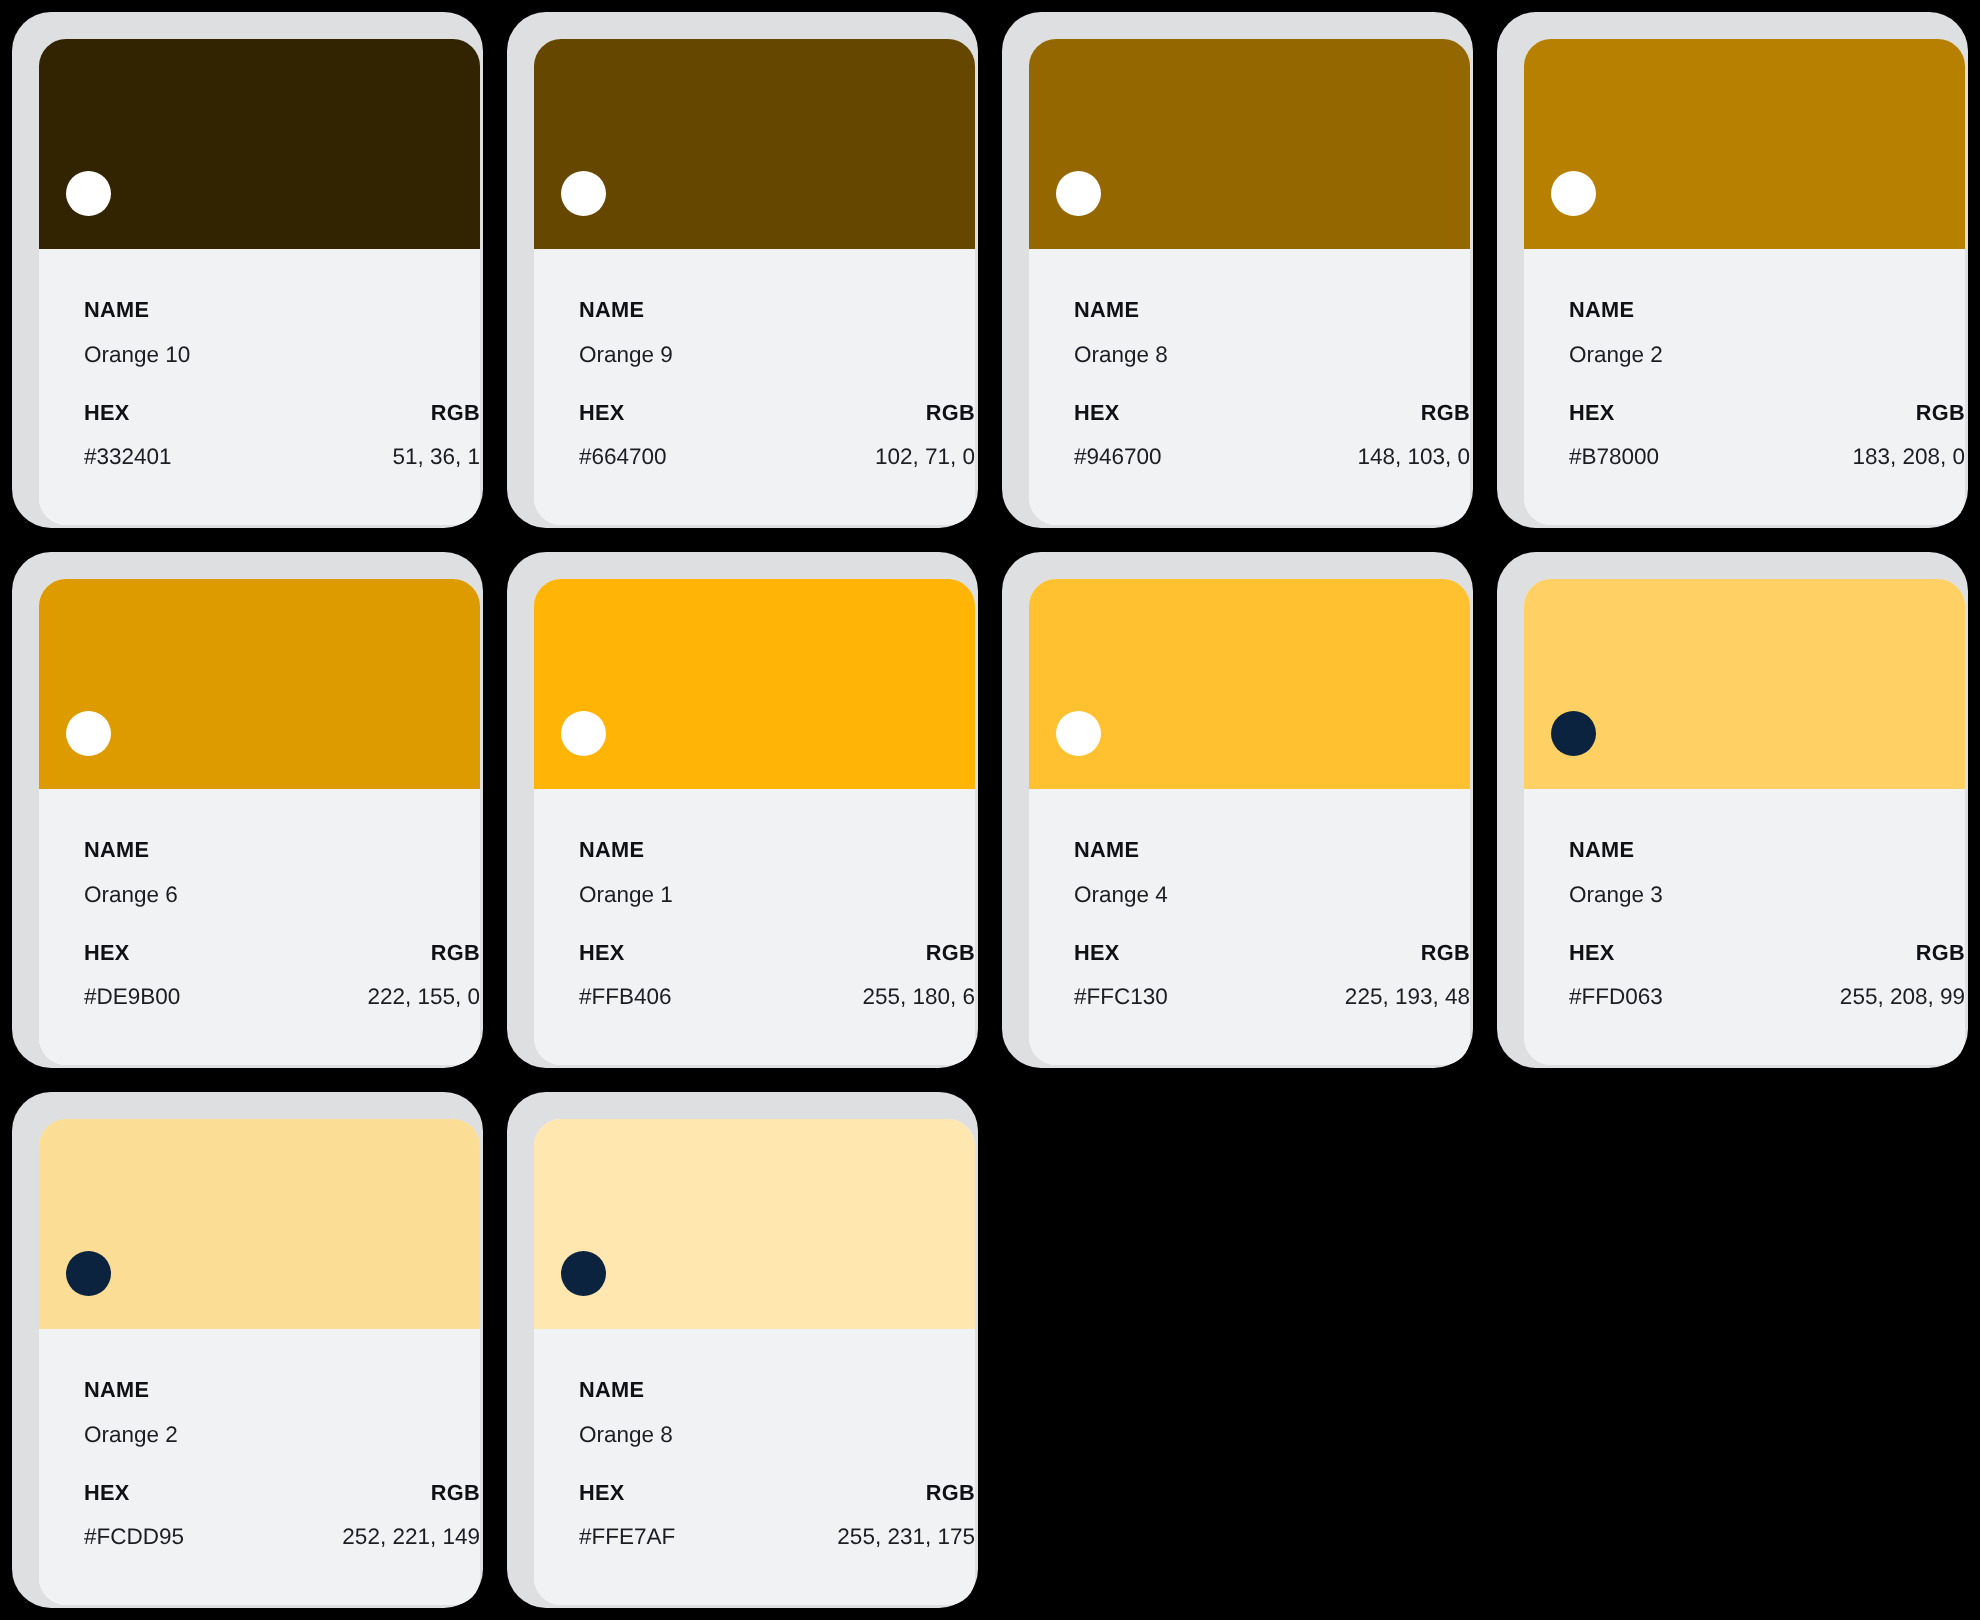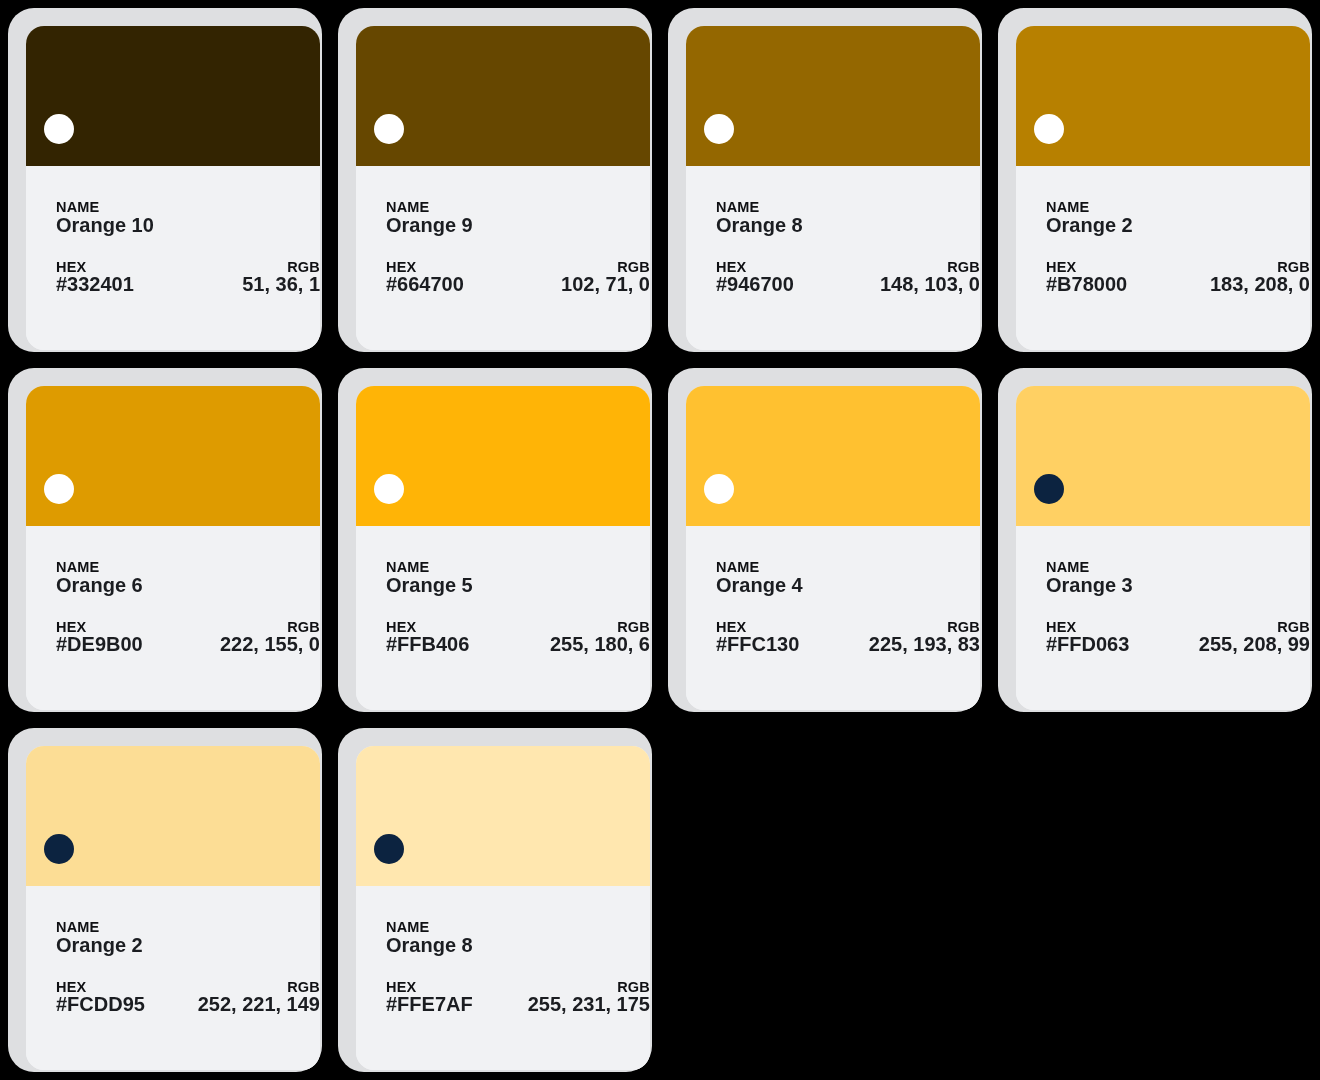--- a/index.html
+++ b/index.html
@@ -79,24 +79,25 @@
 
   .field-label {
     font-size: 14.5px;
     font-weight: bold;
     color: #101114;
     letter-spacing: 0.2px;
     line-height: 1;
   }
 
   .field-value {
-    font-size: 20px;
-    font-weight: bold;
+    font-size: 15px;
+    font-weight: normal;
     color: #1b1d21;
     line-height: 1;
+    margin-top: 14px;
   }
 
   .name-group { margin-bottom: 25px; }
 
   .code-row {
     display: flex;
     gap: 11px;
   }
   .code-col-hex { width: 119px; flex: 0 0 119px; }
   .code-col-rgb { flex: 1 1 auto; text-align: right; }
@@ -232,21 +233,21 @@
     </div>
     <div class="swatch-card">
       <div class="card-frame" style="background: rgb(222, 223, 225);">
         <div class="card-inner" style="background: rgb(241, 242, 244);">
           <div class="color-block" style="background: rgb(255, 180, 6);">
             <span class="swatch-dot" style="background: rgb(255, 255, 255);"></span>
           </div>
           <div class="card-body" style="background: rgb(241, 242, 244);">
             <div class="name-group">
               <div class="field-label">NAME</div>
-              <div class="field-value">Orange 5</div>
+              <div class="field-value">Orange 1</div>
             </div>
             <div class="code-row">
               <div class="code-col-hex">
                 <div class="field-label">HEX</div>
                 <div class="field-value">#FFB406</div>
               </div>
               <div class="code-col-rgb">
                 <div class="field-label">RGB</div>
                 <div class="field-value">255, 180, 6</div>
               </div>
@@ -266,21 +267,21 @@
               <div class="field-label">NAME</div>
               <div class="field-value">Orange 4</div>
             </div>
             <div class="code-row">
               <div class="code-col-hex">
                 <div class="field-label">HEX</div>
                 <div class="field-value">#FFC130</div>
               </div>
               <div class="code-col-rgb">
                 <div class="field-label">RGB</div>
-                <div class="field-value">225, 193, 83</div>
+                <div class="field-value">225, 193, 48</div>
               </div>
             </div>
           </div>
         </div>
       </div>
     </div>
     <div class="swatch-card">
       <div class="card-frame" style="background: rgb(222, 223, 225);">
         <div class="card-inner" style="background: rgb(241, 242, 244);">
           <div class="color-block" style="background: rgb(255, 208, 99);">

